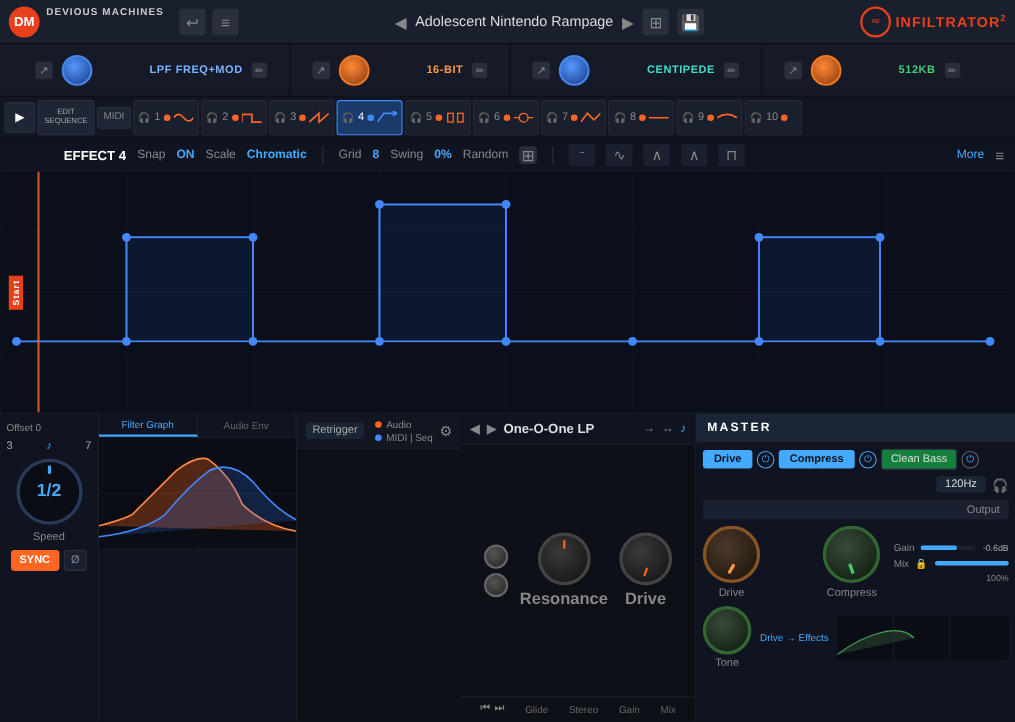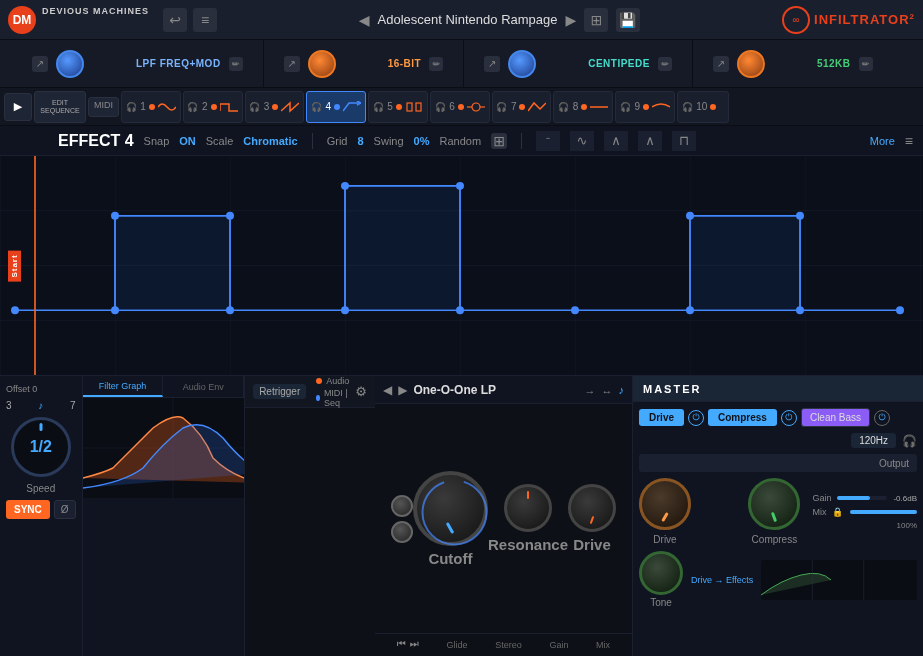--- a/index.html
+++ b/index.html
@@ -241,21 +241,21 @@
       align-items: center;
       background: #0f1420;
       height: 30px;
       padding: 0 10px;
       border-bottom: 1px solid #1a2030;
       gap: 10px;
     }
     .effect-title {
       font-weight: bold;
       color: #fff;
-      font-size: 16px;
+      font-size: 12px;
       padding-left: 48px;
     }
     .effect-label {
       color: #888;
       font-size: 11px;
     }
     .effect-value {
       color: #4af;
       font-size: 11px;
       font-weight: bold;
@@ -557,21 +557,21 @@
       border-radius: 50%;
       border: 1px solid #4af;
       display: flex;
       align-items: center;
       justify-content: center;
       font-size: 9px;
       color: #4af;
       cursor: pointer;
     }
     .clean-bass-tab {
-      background: #8b5cf6;
+      background: #15803d;
       border-radius: 3px;
       padding: 3px 8px;
       font-size: 10px;
       color: #ddd;
       cursor: pointer;
       border: 1px solid #2a3540;
     }
     .master-knob-col {
       display: flex;
       flex-direction: column;
@@ -984,29 +984,20 @@
           </div>
         </div>
 
         <div style="flex:1;display:flex;align-items:center;justify-content:space-around;padding:8px 16px;">
 
           <div style="display:flex;flex-direction:column;align-items:center;gap:4px;">
             <div class="knob-sm"></div>
             <div class="knob-sm"></div>
           </div>
 
-          <div style="display:flex;flex-direction:column;align-items:center;gap:4px;">
-            <div class="knob-cutoff">
-
-              <svg width="75" height="75" style="position:absolute;top:0;left:0;">
-                <circle cx="37.5" cy="37.5" r="32" fill="none" stroke="#4488ff" stroke-width="2" stroke-dasharray="180 20" stroke-dashoffset="40" opacity="0.7"></circle>
-              </svg>
-            </div>
-            <span class="knob-label">Cutoff</span>
-          </div>
 
           <div style="display:flex;flex-direction:column;align-items:center;gap:4px;">
             <div class="knob-resonance"></div>
             <span class="knob-label">Resonance</span>
           </div>
 
           <div style="display:flex;flex-direction:column;align-items:center;gap:4px;">
             <div class="knob-drive-sm"></div>
             <span class="knob-label">Drive</span>
           </div>

